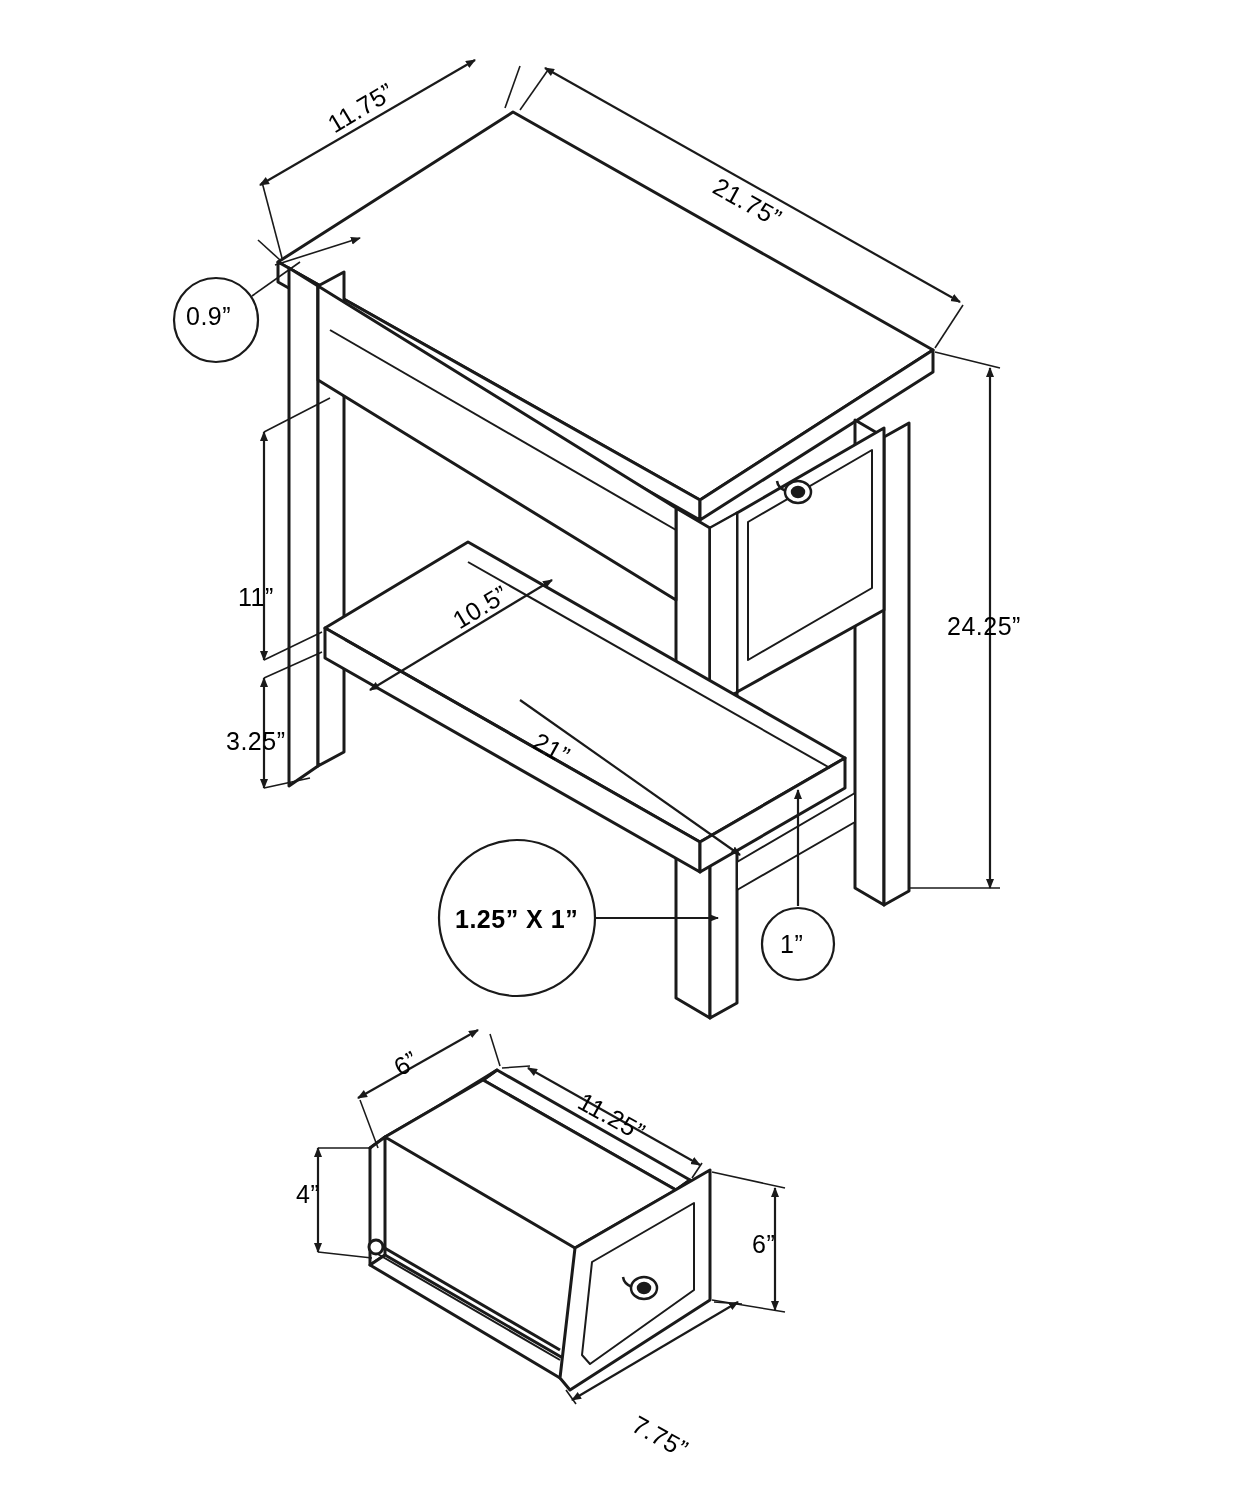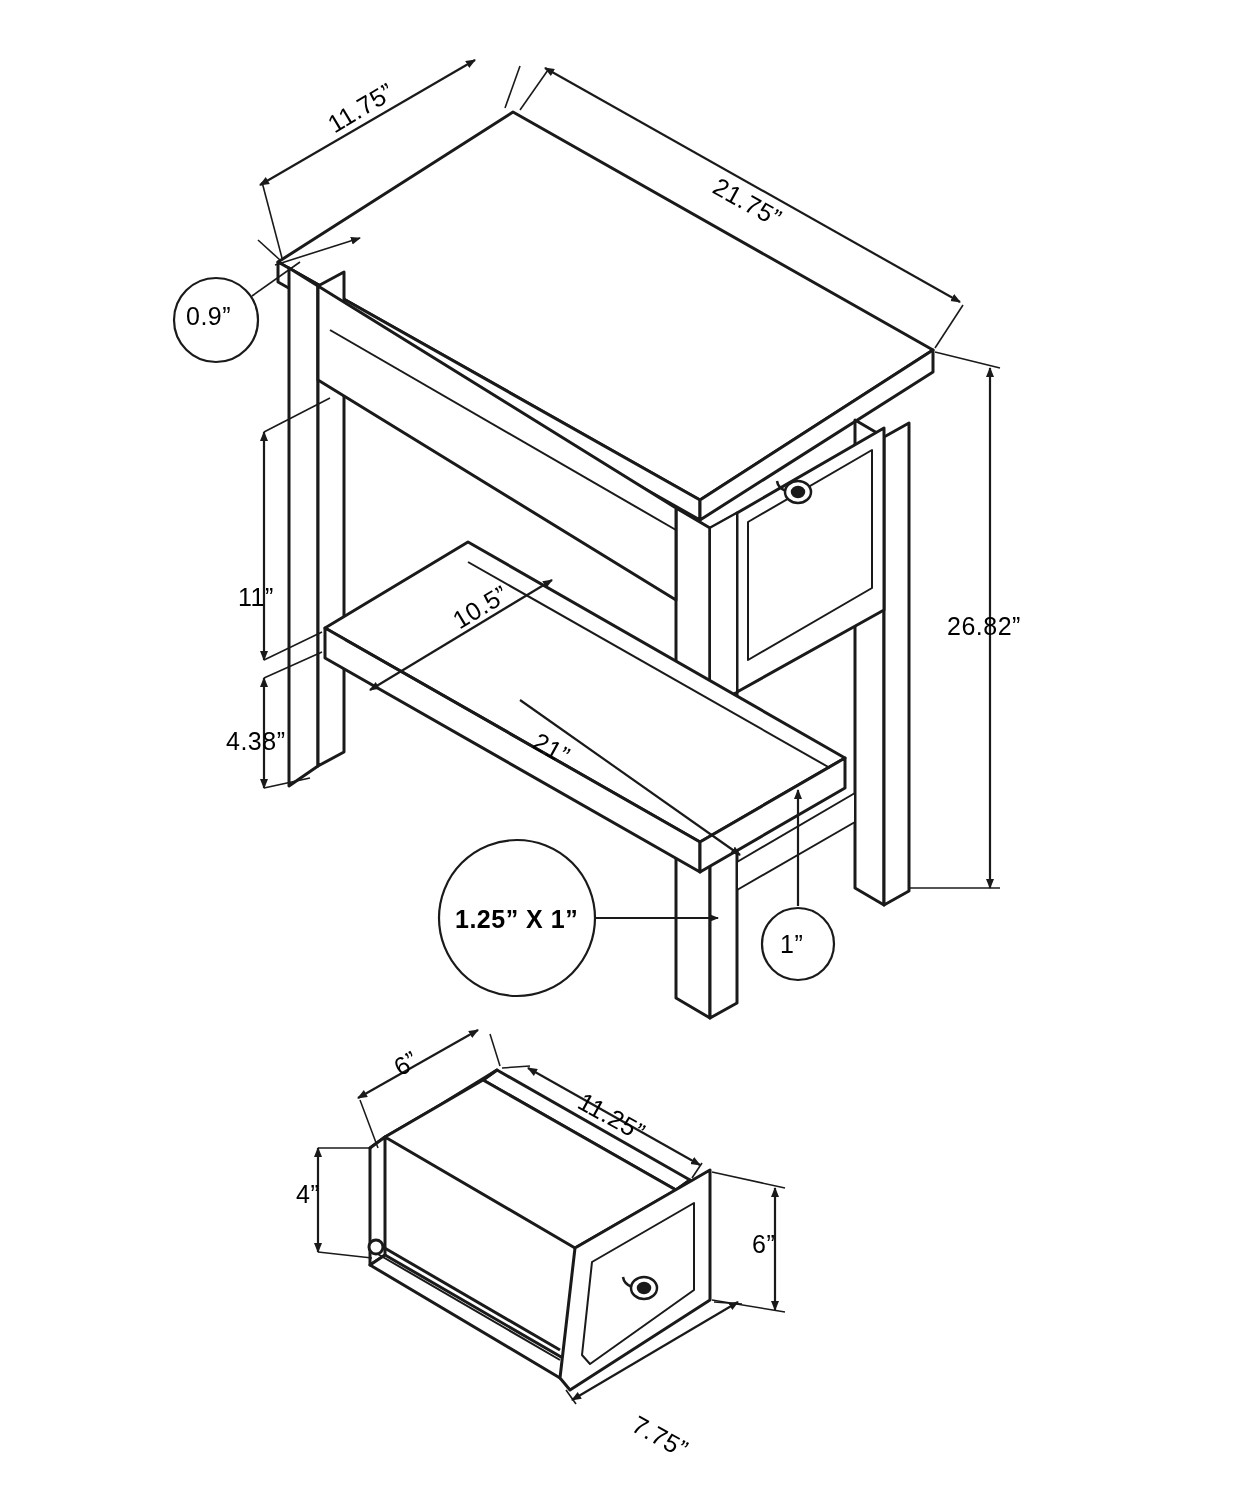--- a/index.html
+++ b/index.html
@@ -179,22 +179,22 @@
       <line x1="714" y1="1302" x2="742" y2="1304" stroke-width="1.6"></line>
     </g>
   </svg>
 
   <div class="dim-label" style="left:330px; top:112px; transform:rotate(-31deg); transform-origin:left center;">11.75”</div>
   <div class="dim-label" style="left:715px; top:170px; transform:rotate(29deg); transform-origin:left center;">21.75”</div>
   <div class="dim-label" style="left:186px; top:302px;">0.9”</div>
   <div class="dim-label" style="left:238px; top:535px;margin-top:48px;">11”</div>
   <div class="dim-label" style="left:455px; top:608px; transform:rotate(-31deg); transform-origin:left center;">10.5”</div>
   <div class="dim-label" style="left:535px; top:725px; transform:rotate(29deg); transform-origin:left center;">21”</div>
-  <div class="dim-label" style="left:226px; top:727px;">4.38”</div>
-  <div class="dim-label" style="left:947px; top:612px;">26.82”</div>
+  <div class="dim-label" style="left:226px; top:727px;">3.25”</div>
+  <div class="dim-label" style="left:947px; top:612px;">24.25”</div>
   <div class="dim-label" style="left:455px; top:905px;font-weight:bold;">1.25” X 1”</div>
   <div class="dim-label" style="left:780px; top:930px;">1”</div>
 
   <div class="dim-label" style="left:396px; top:1055px; transform:rotate(-31deg); transform-origin:left center;">6”</div>
   <div class="dim-label" style="left:580px; top:1085px; transform:rotate(29deg); transform-origin:left center;">11.25”</div>
   <div class="dim-label" style="left:296px; top:1180px;">4”</div>
   <div class="dim-label" style="left:752px; top:1230px;">6”</div>
   <div class="dim-label" style="left:634px; top:1408px; transform:rotate(29deg); transform-origin:left center;">7.75”</div>
 
 </div>

